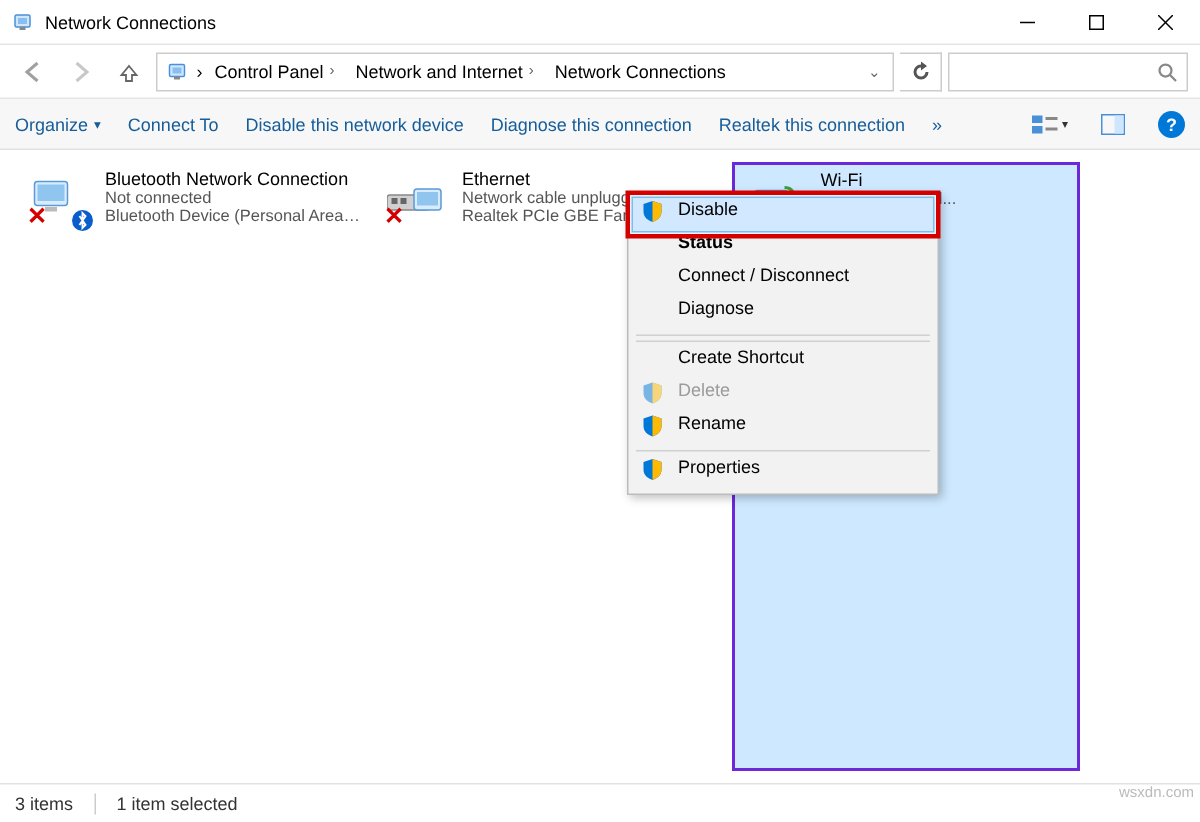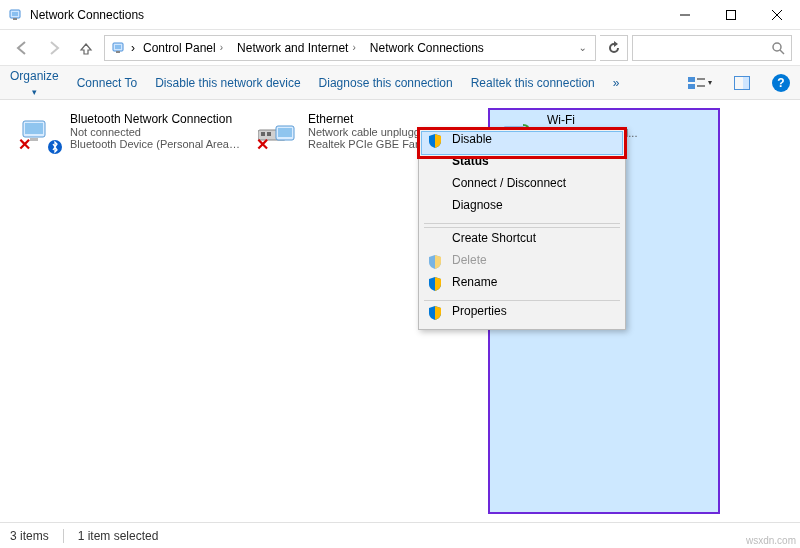--- a/index.html
+++ b/index.html
@@ -18,21 +18,21 @@
 .breadcrumb { flex: 1; height: 26px; border: 1px solid #ccc; display: flex; align-items: center; padding: 0 4px; gap: 2px; }
 .breadcrumb .icon { width: 16px; height: 16px; margin: 0 2px; }
 .crumb { padding: 2px 6px; display: flex; align-items: center; gap: 4px; white-space: nowrap; }
 .crumb .chev { color: #666; font-size: 10px; }
 .refreshbtn { width: 28px; height: 26px; border: 1px solid #ccc; border-left: none; display: flex; align-items: center; justify-content: center; }
 .searchbox { width: 160px; height: 26px; border: 1px solid #ccc; display: flex; align-items: center; justify-content: flex-end; padding: 0 6px; color: #888; }
 .dropdown-chev { color: #666; font-size: 10px; padding: 0 4px; }
 
 
 .toolbar { height: 34px; display: flex; align-items: center; padding: 0 10px; gap: 18px; background: #f7f7f7; border-bottom: 1px solid #e1e1e1; }
-.toolbtn { color: #165d9a; font-size: 12px; display: flex; align-items: center; gap: 4px; flex-direction: column; }
+.toolbtn { color: #165d9a; font-size: 12px; display: flex; align-items: center; gap: 4px; }
 .toolbtn .arrow { font-size: 9px; color: #165d9a; }
 .toolbar .spacer { flex: 1; }
 .tool-icon { width: 24px; height: 24px; display: flex; align-items: center; justify-content: center; color: #165d9a; }
 .help { width: 18px; height: 18px; border-radius: 50%; background: #0078d7; color: #fff; display: flex; align-items: center; justify-content: center; font-size: 12px; font-weight: bold; }
 
 
 .content { position: relative; padding: 8px 12px; display: flex; gap: 6px; flex-wrap: wrap; height: calc(100% - 30px - 36px - 34px - 26px); }
 .item { width: 232px; display: flex; align-items: flex-start; padding: 4px; gap: 6px; position: relative; }
 .item.selected { background: #cde8ff; border: 2px solid #6d28d9; padding: 3px; }
 .item .icon-wrap { width: 48px; height: 44px; flex-shrink: 0; position: relative; display: flex; align-items: center; justify-content: center; }
@@ -57,21 +57,21 @@
 .ctxitem.disabled { color: #9b9b9b; }
 .ctxsep { height: 1px; background: #d0d0d0; margin: 3px 2px; }
 
 
 .statusbar { position: absolute; bottom: 0; left: 0; right: 0; height: 26px; border-top: 1px solid #e1e1e1; display: flex; align-items: center; padding: 0 10px; gap: 14px; font-size: 12px; color: #333; background: #fff; margin-top: 12px; }
 .statusbar .sep { width: 1px; height: 14px; background: #ccc; }
 
 .xcross { position: absolute; left: 2px; bottom: 2px; color: #d40000; font-weight: bold; font-size: 16px; }
 .btoverlay { position: absolute; right: 2px; bottom: 2px; width: 14px; height: 14px; }
 
-.watermark { position:absolute; bottom:2px; right:4px; font-size:10px; color:#bbb;margin-left:28px; }
+.watermark { position:absolute; bottom:14px; right:4px; font-size:10px; color:#bbb;margin-left:28px; }
 </style>
 </head>
 <body>
 
 <svg width="0" height="0" style="position:absolute">
   <defs>
     <g id="net-icon">
       <rect x="2" y="3" width="10" height="8" rx="1" fill="#cfe6ff" stroke="#4a90d9"></rect>
       <rect x="4" y="5" width="6" height="4" fill="#89bff0"></rect>
       <rect x="5" y="11" width="4" height="2" fill="#888"></rect>

